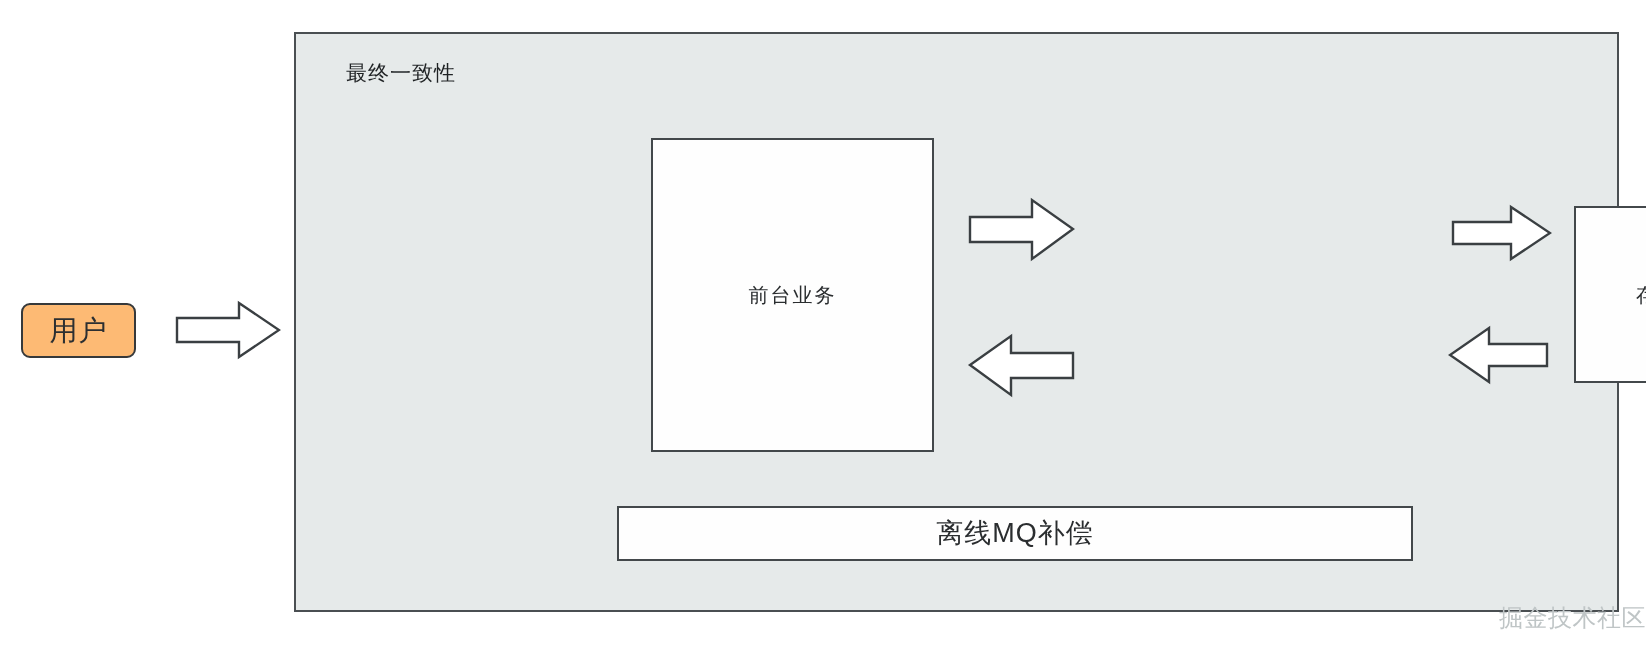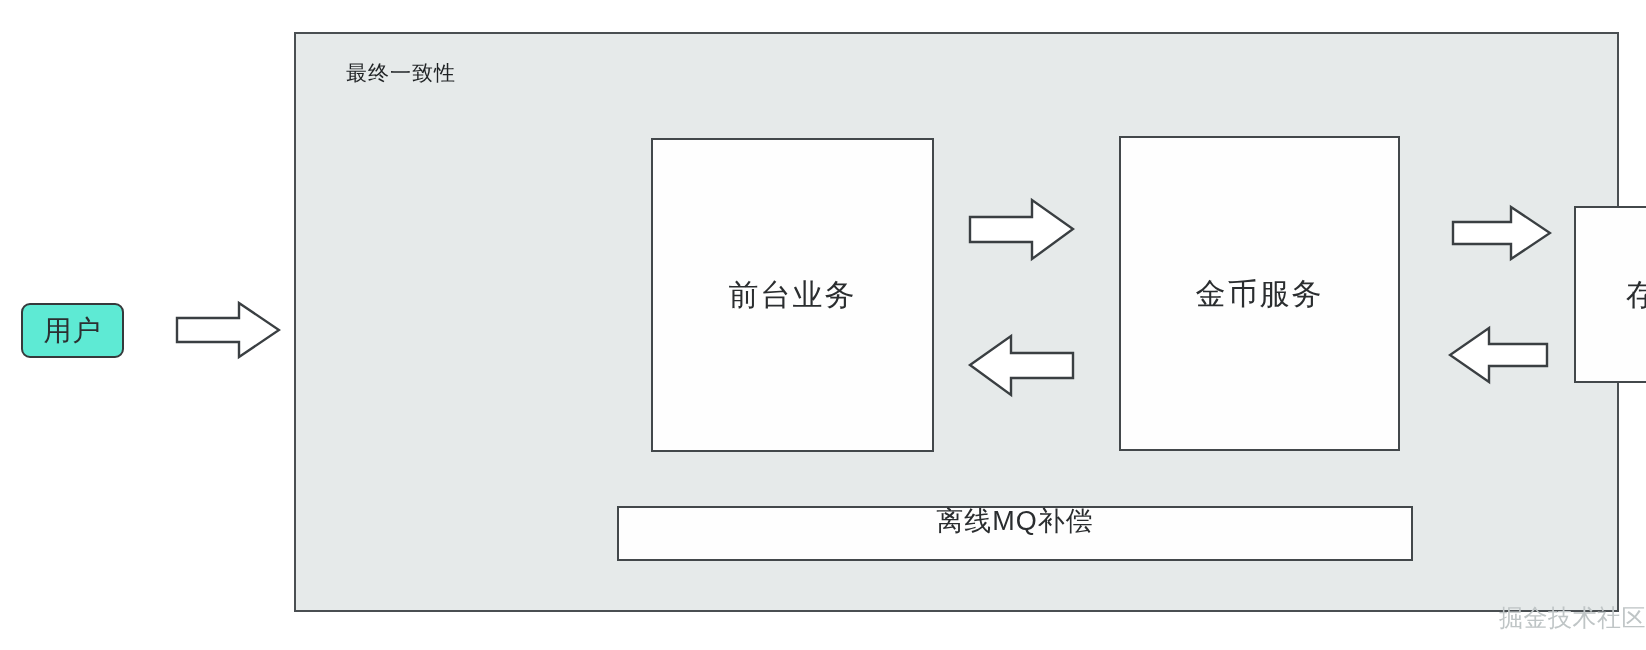--- a/index.html
+++ b/index.html
@@ -16,23 +16,23 @@
     height: 650px;
     background: #ffffff;
     overflow: hidden;
   }
 
   
   .user-box {
     position: absolute;
     left: 21px;
     top: 303px;
-    width: 103px;
+    width: 115px;
     height: 55px;
-    background: #5eead4;
+    background: #fdba74;
     border: 2px solid #36393b;
     border-radius: 9px;
     box-sizing: border-box;
     display: flex;
     align-items: center;
     justify-content: center;
   }
   .user-box .label {
     font-size: 28px;
     color: #2c2f31;
@@ -65,41 +65,42 @@
   .svc-box {
     position: absolute;
     background: #fefefe;
     border: 2px solid #43484b;
     box-sizing: border-box;
     display: flex;
     align-items: center;
     justify-content: center;
   }
   .svc-box .label {
-    font-size: 30px;
+    font-size: 20px;
     color: #2a2d2f;
     letter-spacing: 2px;
     line-height: 1;
   }
 
   #box-front   { left: 355px; top: 104px; width: 283px; height: 314px; }
   #box-coin    { left: 823px; top: 102px; width: 281px; height: 315px; }
   #box-storage { left: 1278px; top: 172px; width: 168px; height: 177px; }
 
   
   .mq-bar {
     position: absolute;
     left: 321px;
     top: 472px;
     width: 796px;
     height: 55px;
     background: #fefefe;
     border: 2px solid #43484b;
     box-sizing: border-box;
     display: flex;
+    align-items: center;
     justify-content: center;
   }
   .mq-bar .label {
     font-size: 27px;
     color: #2a2d2f;
     letter-spacing: 1px;
     line-height: 1;
   }
 
   
@@ -142,23 +143,20 @@
   </div>
 
   <div class="container-box">
 
     <div class="container-title">最终一致性</div>
 
     <div class="svc-box" id="box-front">
       <span class="label">前台业务</span>
     </div>
 
-    <div class="svc-box" id="box-coin">
-      <span class="label">金币服务</span>
-    </div>
 
     <div class="svc-box" id="box-storage">
       <span class="label">存储</span>
     </div>
 
     <div class="arrow" id="arrow-front-to-coin">
       <svg viewBox="0 0 107 65" width="107" height="65" xmlns="http://www.w3.org/2000/svg">
         <polygon points="2,20 64,20 64,3 105,32 64,62 64,45 2,45" fill="#ffffff" stroke="#3a3f42" stroke-width="2.4" stroke-linejoin="miter"></polygon>
       </svg>
     </div>

